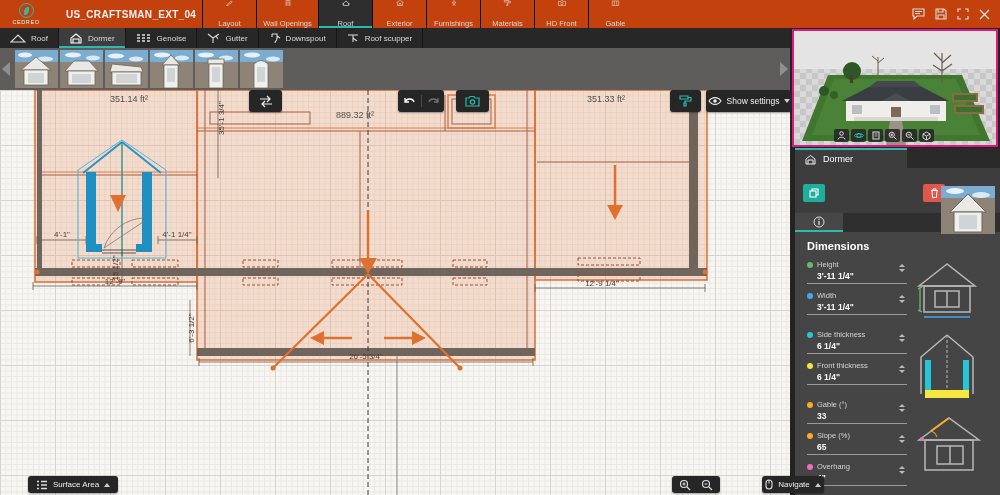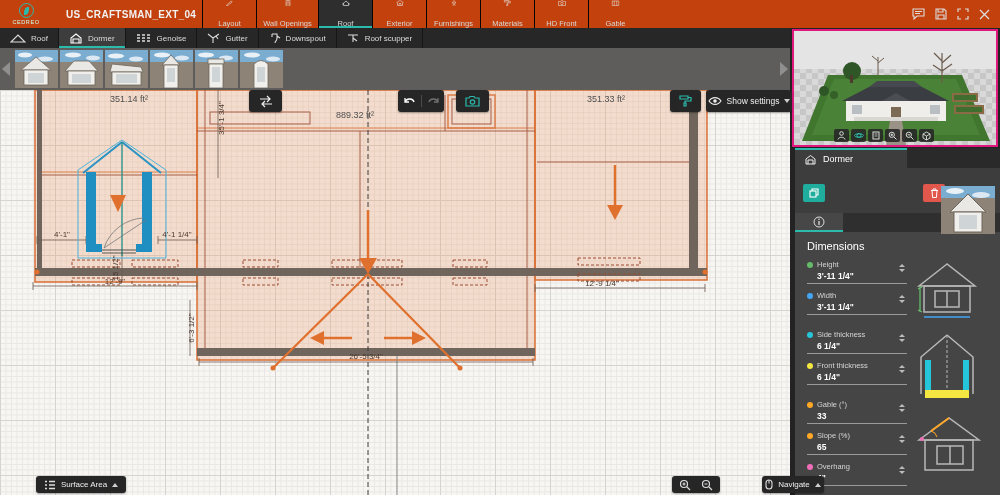--- a/index.html
+++ b/index.html
@@ -70,21 +70,21 @@
         padding-left:9px;color:#fff;font-size:9px;cursor:pointer;}
   .pbody{position:relative;padding:6px 0 0 8px;color:#eee;height:320px;}
   .ptitle{font-size:11.5px;font-weight:bold;color:#fff;}
   .pbtns{margin-top:7px;display:flex;align-items:center;height:24px;}
   .btn-dup{width:22px;height:18px;background:#1fae9e;border-radius:2px;display:flex;align-items:center;justify-content:center;cursor:pointer;}
   .btn-del{width:22px;height:18px;background:#e2574c;border-radius:2px;display:flex;align-items:center;justify-content:center;cursor:pointer;margin-left:98px;}
   .pthumb{position:absolute;right:5px;top:18px;width:54px;height:48px;background:#8d8377;overflow:hidden;cursor:pointer;}
   .infotabs{margin:8px 0 0 -8px;height:19px;background:#2f2f2f;display:flex;}
   .infotab{width:48px;background:#474747;border-bottom:2px solid #2bbbad;display:flex;align-items:center;justify-content:center;cursor:pointer;}
   .pcontent{margin-left:-8px;background:#454545;height:294px;padding:8px 0 0 12px;}
-  .sect-title{font-size:11px;font-weight:normal;color:#fff;margin-bottom:8px;}
+  .sect-title{font-size:11px;font-weight:bold;color:#fff;margin-bottom:8px;}
   .dim-grid{display:flex;}
   .fields{width:100px;}
   .field{position:relative;border-bottom:1px solid #9a9a9a;padding-bottom:2px;margin-bottom:7px;}
   .f-label{display:flex;align-items:center;gap:4px;font-size:7.5px;color:#d5d5d5;}
   .dot{width:6px;height:6px;border-radius:50%;flex:0 0 auto;}
   .d0{background:#66bb6a}.d1{background:#42a5f5}.d2{background:#26c6da}.d3{background:#f5e642}
   .d4{background:#ffa726}.d5{background:#ffa726}.d6{background:#f06eb8}
   .f-value{font-size:8.5px;color:#fff;margin:2px 0 0 10px;font-weight:bold;}
   .f-step{position:absolute;right:2px;top:4px;}
   .gap{height:8px;}
@@ -428,21 +428,21 @@
   </div>
   <div class="fbtn fb-top" style="left:706px;width:86px;">
     <svg width="14" height="10" viewBox="0 0 14 10">
         <path d="M1,5 C4,0.5 10,0.5 13,5 C10,9.5 4,9.5 1,5 Z" stroke="#eee" fill="none" stroke-width="1.1"></path>
         <circle cx="7" cy="5" r="1.8" fill="#eee"></circle>
       </svg>
     <span>Show settings</span>
     <div class="tri-dn"></div>
   </div>
 
-  <div class="fbtn fb-bottom" style="left:36px;width:90px;">
+  <div class="fbtn fb-bottom" style="left:28px;width:90px;">
     <svg width="12" height="10" viewBox="0 0 12 10">
         <path d="M1,1.5 H3 M5,1.5 H11 M1,5 H3 M5,5 H11 M1,8.5 H3 M5,8.5 H11" stroke="#ddd" fill="none" stroke-width="1.3"></path>
       </svg>
     <span>Surface Area</span>
     <div class="tri-upp"></div>
   </div>
   <div class="fbtn fb-bottom" style="left:672px;width:48px;gap:10px;">
     <svg width="12" height="12" viewBox="0 0 12 12">
         <circle cx="5" cy="5" r="3.5" stroke="#ddd" fill="none" stroke-width="1.2"></circle>
         <path d="M8,8 L11,11 M3.5,5 H6.5 M5,3.5 V6.5" stroke="#ddd" stroke-width="1.2" fill="none"></path>

